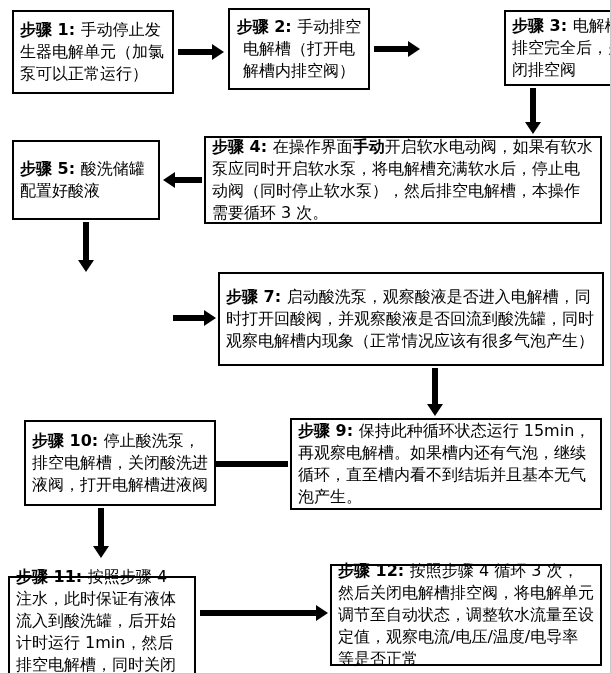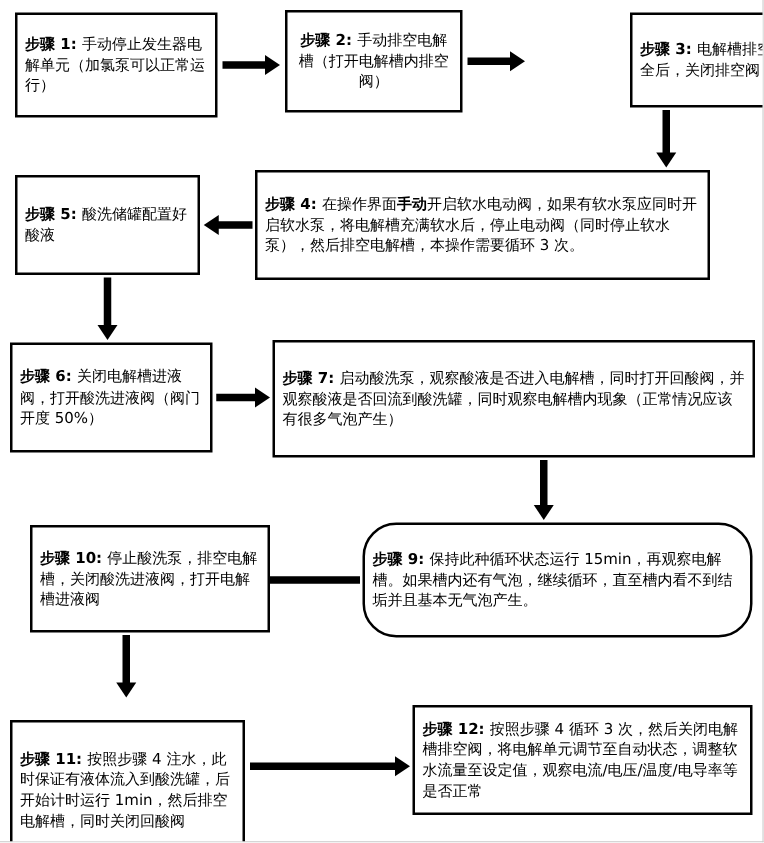--- a/index.html
+++ b/index.html
@@ -7,39 +7,39 @@
   body { font-family:"DejaVu Sans","Liberation Sans",sans-serif; color:#000; }
   #canvas { position:relative; width:611px; height:674px; background:#fff; overflow:hidden; border-right:1px solid #c9c9c9; border-bottom:1px solid #c9c9c9; }
 
   .box {
     position:absolute;
     border:2px solid #000;
     background:#fff;
     display:flex;
     align-items:center;
     padding:3px 6px;
-    font-size:12px;
+    font-size:16px;
     line-height:1.38;
   }
   .box .txt { display:inline; }
   .box b { font-weight:700; }
   .box.center { text-align:center; }
 
   
   #box1  { left:12px;  top:10px;  width:162px; height:84px; }
   #box2  { left:228px; top:8px;   width:142px; height:82px; }
   #box3  { left:464px; top:10px;  width:138px; height:76px;margin-left:40px; }
-  #box4  { left:204px; top:136px; width:364px; height:88px;justify-content:center; }
+  #box4  { left:204px; top:136px; width:398px; height:88px;justify-content:center; }
   #box5  { left:12px;  top:140px; width:148px; height:80px;align-items:center; }
   #box6  { left:8px;   top:274px; width:162px; height:88px; }
   #box7  { left:218px; top:272px; width:386px; height:94px; }
-  #box9  { left:290px; top:418px; width:312px; height:92px;border-radius:27px; }
+  #box9  { left:290px; top:418px; width:312px; height:92px; }
   #box10 { left:8px;   top:420px; width:192px; height:86px;margin-left:16px; }
   #box11 { left:8px;   top:576px; width:188px; height:112px; }
-  #box12 { left:330px; top:564px; width:272px; height:88px; }
+  #box12 { left:330px; top:564px; width:272px; height:102px; }
 
   
   .arrow { position:absolute; }
   .arrow i { position:absolute; display:block; }
   .arrow.right { height:16px; }
   .arrow.right .shaft { left:0; right:11px; top:5px; height:6px; background:#000; }
   .arrow.right .head  { right:0; top:0; width:0; height:0;
                         border-left:12px solid #000;
                         border-top:8px solid transparent;
                         border-bottom:8px solid transparent; }
@@ -110,23 +110,20 @@
 
   <div class="box" id="box5">
     <div class="txt"><b>步骤 5: </b><span>酸洗储罐配置好酸液</span></div>
   </div>
 
   <div class="arrow down" id="arr-5-6">
       <i class="shaft"></i>
       <i class="head"></i>
     </div>
 
-  <div class="box" id="box6">
-    <div class="txt"><b>步骤 6: </b><span>关闭电解槽进液阀，打开酸洗进液阀（阀门开度 50%）</span></div>
-  </div>
 
   <div class="arrow right" id="arr-6-7">
       <i class="shaft"></i>
       <i class="head"></i>
     </div>
 
   <div class="box" id="box7">
     <div class="txt"><b>步骤 7: </b><span>启动酸洗泵，观察酸液是否进入电解槽，同时打开回酸阀，并观察酸液是否回流到酸洗罐，同时观察电解槽内现象（正常情况应该有很多气泡产生）</span></div>
   </div>
 

